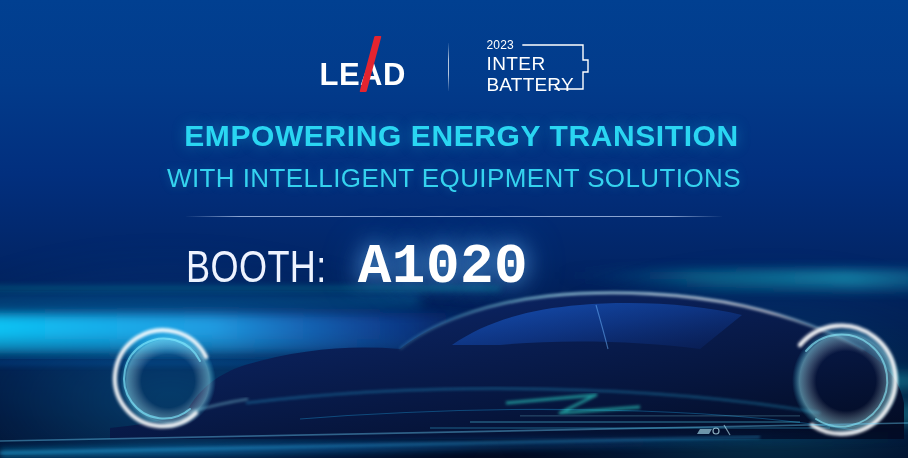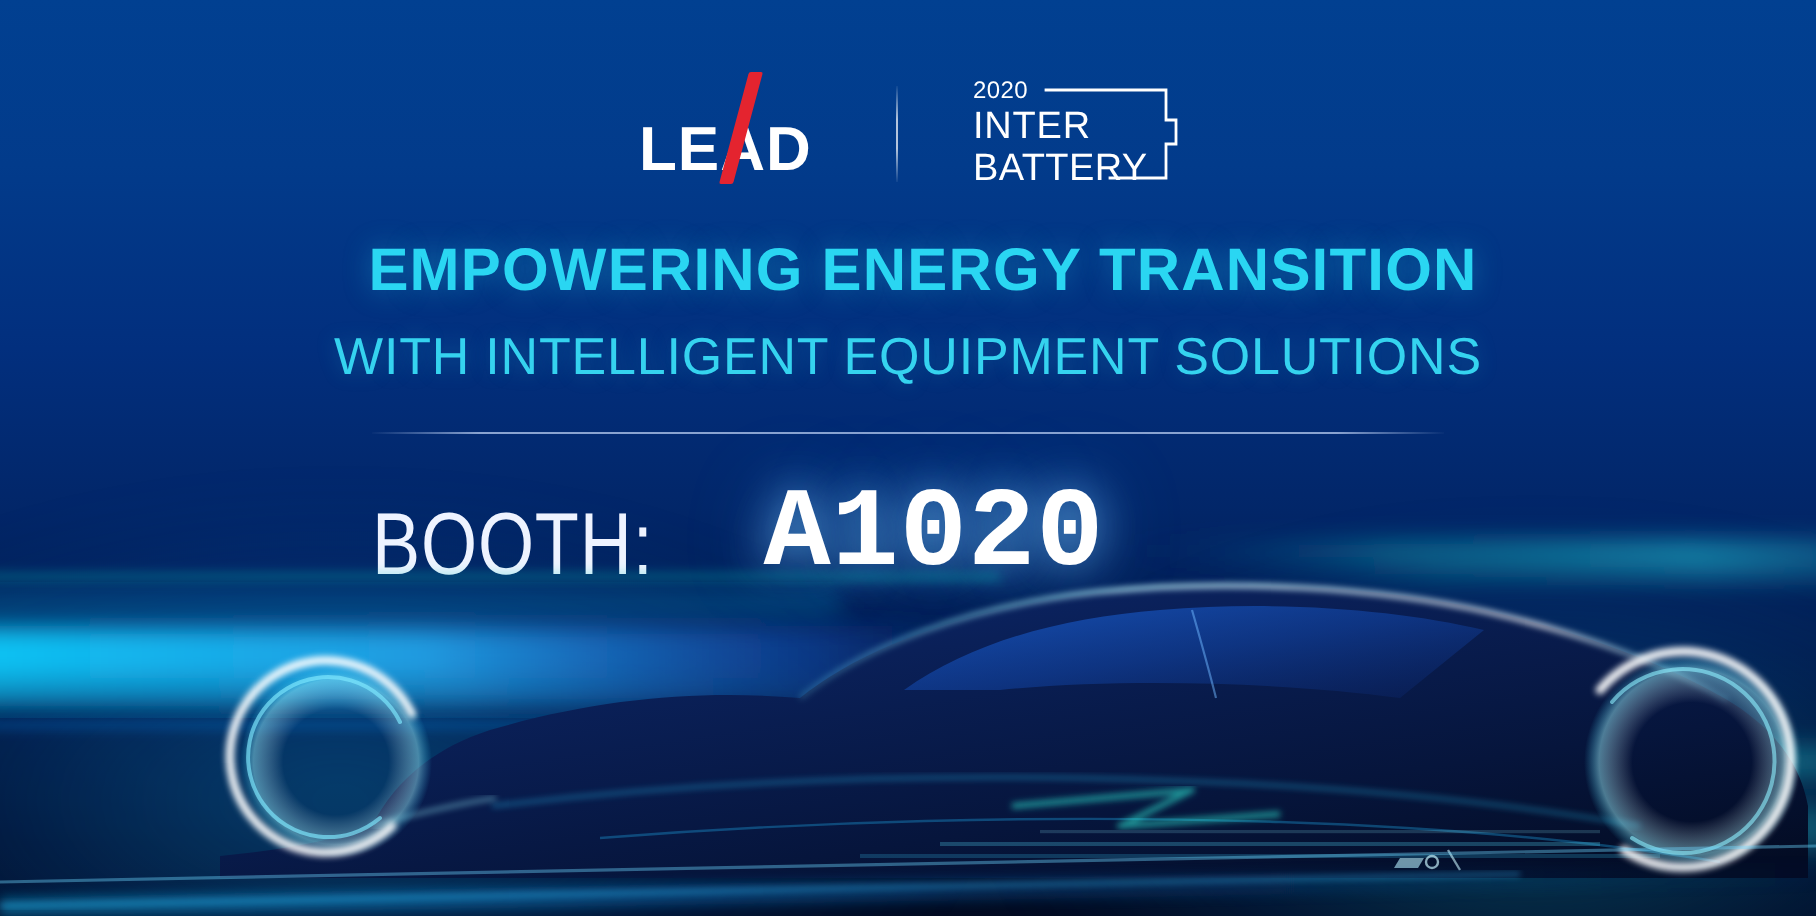--- a/index.html
+++ b/index.html
@@ -179,22 +179,22 @@
     left: 186px;
     top: 232px;
     right: 150px;
     height: 70px;
     display: flex;
     align-items: center;
   }
 
   .booth-wrap {
     display: flex;
-    align-items: flex-end;
-    gap: 24px;
+    align-items: center;
+    gap: 0;
     width: 310px;
   }
   .booth-label {
     font-family: "Liberation Sans Narrow", "Liberation Sans", sans-serif;
     font-size: 44px;
     font-weight: 300;
     letter-spacing: 0.5px;
     color: #eef3ff;
     line-height: 1;
     transform: scaleX(0.82);
@@ -252,21 +252,21 @@
   <div class="logo-row">
 
     <div class="lead-logo">
       <div class="lead-text">LEAD</div>
       <div class="lead-slash"></div>
     </div>
 
     <div class="logo-divider"></div>
 
     <div class="ib-logo">
-      <div class="ib-year">2020</div>
+      <div class="ib-year">2023</div>
       <div class="ib-inter">INTER</div>
       <div class="ib-battery">BATTERY</div>
       <svg class="ib-frame" width="104" height="56" viewBox="0 0 104 56" fill="none">
         <path d="M38 6 H98 V21 H103 V33 H98 V50 H70" stroke="#ffffff" stroke-width="1.4" fill="none" stroke-linecap="square"></path>
       </svg>
     </div>
 
   </div>
 
   <div class="headline-block">

